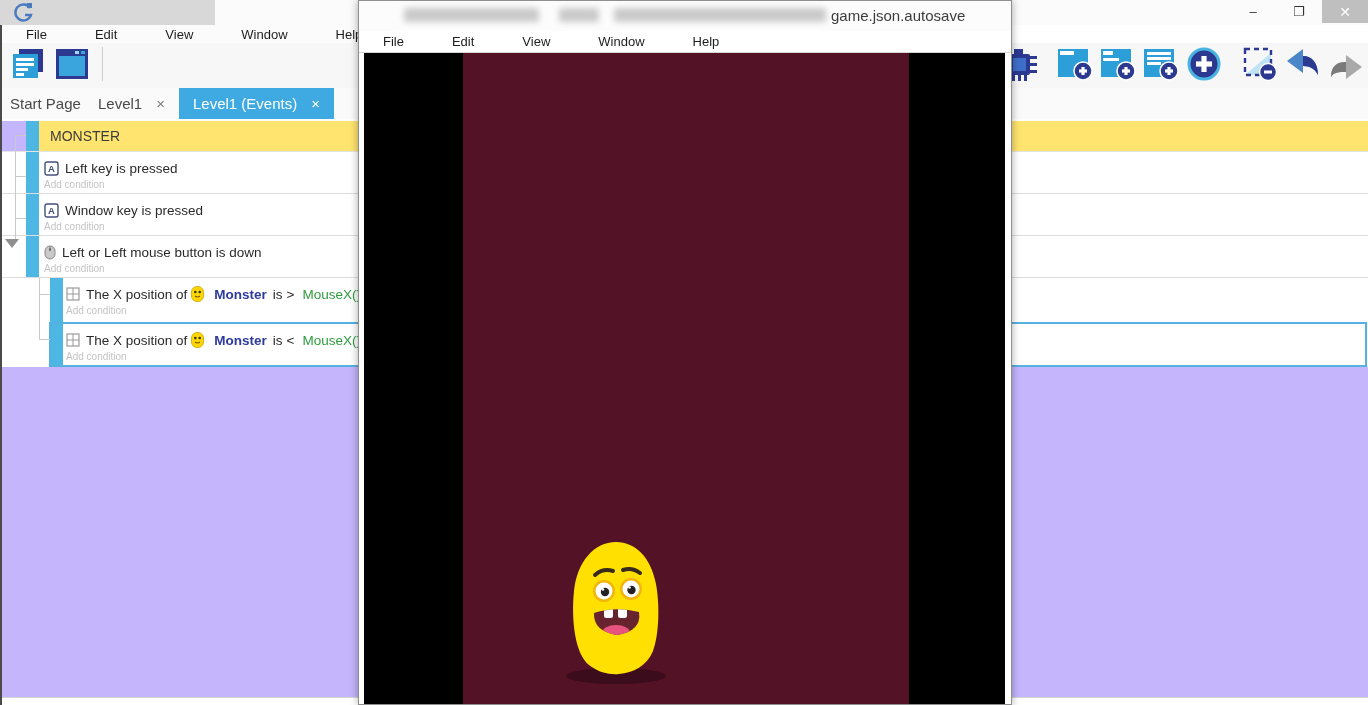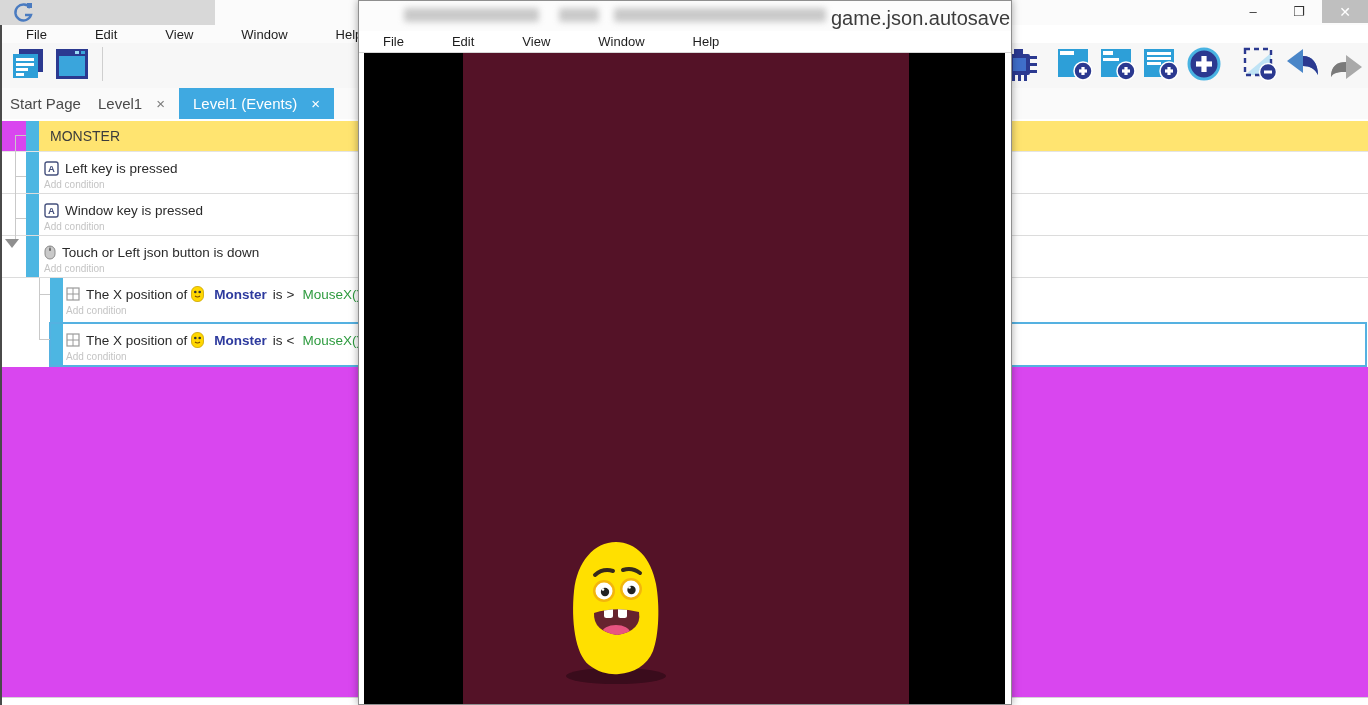--- a/index.html
+++ b/index.html
@@ -23,21 +23,21 @@
   .tb-sep { width:1px; height:34px; background:#cfcfcf; margin:0 4px; }
   .tb-btn { display:flex; align-items:center; justify-content:center; }
 
   .tabbar { position:absolute; left:2px; top:88px; right:0; height:31px; background:#fafafa; }
   .tab { position:absolute; top:0; height:31px; display:flex; align-items:center; font-size:15px; color:#4a4a4a; }
   .tab .x { margin-left:14px; font-size:15px; color:#7c7c7c; }
   .tab-active { background:#3fa9e1; color:#fff; padding:0 14px; }
   .tab-active .x { color:#fff; }
 
   
-  .events { position:absolute; left:2px; top:119px; right:0; bottom:0; background:#d946ef; }
+  .events { position:absolute; left:2px; top:119px; right:0; bottom:0; background:#c4b5fd; }
   .left-border { position:absolute; left:0; top:25px; width:2px; bottom:0; background:#4a4a4a; z-index:5; }
   .ev-stack { position:absolute; left:0; top:0; right:0; }
   .ev-row { position:relative; background:#fff; border-bottom:1px solid #dcdcdc; }
   .ev-row.comment { background:transparent; border-bottom:1px solid #e4e4e4; }
   .comment-band { position:absolute; left:37px; right:0; top:0; bottom:0; background:#ffe470; }
   .comment-text { position:absolute; left:48px; top:7px; font-size:14px; color:#3c3c3c; }
   .handle { position:absolute; left:24px; top:0; bottom:0; width:13px; background:#4db6e2; }
   .handle.sub { left:48px; }
   .ev-content { padding:5px 0 0 42px; }
   .ev-content.subpad { padding-left:64px; }
@@ -48,21 +48,21 @@
   .expr { color:#2e9b3f; margin-left:4px; }
   .icon-gap { margin-right:6px; display:inline-flex; }
   .sel-border { position:absolute; left:47px; right:1px; top:0; bottom:0; border:2px solid #55b1e1; pointer-events:none; }
   .treeline { position:absolute; background:#c9c9c9; }
   .expander { position:absolute; width:0; height:0; border-left:7px solid transparent; border-right:7px solid transparent; border-top:9px solid #8f8f8f; }
   .bottom-strip { position:absolute; left:0; right:0; bottom:0; height:8px; background:#fff; border-top:1px solid #d5d5d5; }
 
   
   .preview { position:absolute; left:358px; top:0; width:654px; height:705px; background:#fff; border:1px solid #8f8f8f; box-shadow:0 0 8px rgba(0,0,0,.35); z-index:10; }
   .p-titlebar { position:absolute; left:0; top:0; right:0; height:30px; background:#fcfcfc; }
-  .p-title { position:absolute; left:472px; top:6px; font-size:20px; color:#3c3c3c; }
+  .p-title { position:absolute; left:472px; top:6px; font-size:15px; color:#3c3c3c; }
   .redacted { position:absolute; top:7px; height:14px; background:#b9b9b9; filter:blur(3px); border-radius:2px; opacity:.75; }
   .p-menubar { position:absolute; left:0; top:30px; right:0; height:22px; background:#fff; border-bottom:1px solid #d6d6d6; display:flex; align-items:center; }
   .p-stage { position:absolute; left:5px; top:52px; right:6px; bottom:0; background:#000; }
   .stage-center { position:absolute; left:99px; width:446px; top:0; bottom:0; background:#541227; }
   .monster { position:absolute; left:197px; top:483px; }
 </style>
 </head>
 <body>
 
 <div class="app">
@@ -250,21 +250,21 @@
         <div class="handle"></div>
         <div class="ev-content">
           <div class="cline">
             <span class="icon-gap">
               <svg width="12" height="15" viewBox="0 0 12 15">
                 <rect x="1" y="1" width="10" height="13" rx="5" fill="#c9c9c9" stroke="#8a8a8a"></rect>
                 <line x1="6" y1="1" x2="6" y2="6" stroke="#8a8a8a"></line>
                 <rect x="5" y="3" width="2" height="3" rx="1" fill="#6f6f6f"></rect>
               </svg>
             </span>
-            <span>Touch or Left json button is down</span>
+            <span>Left or Left mouse button is down</span>
           </div>
           <div class="addc">Add condition</div>
         </div>
       </div>
 
       <div class="ev-row" style="height:44px;border-bottom:none;">
         <div class="handle sub"></div>
         <div class="ev-content subpad">
           <div class="cline">
             <span class="icon-gap">

